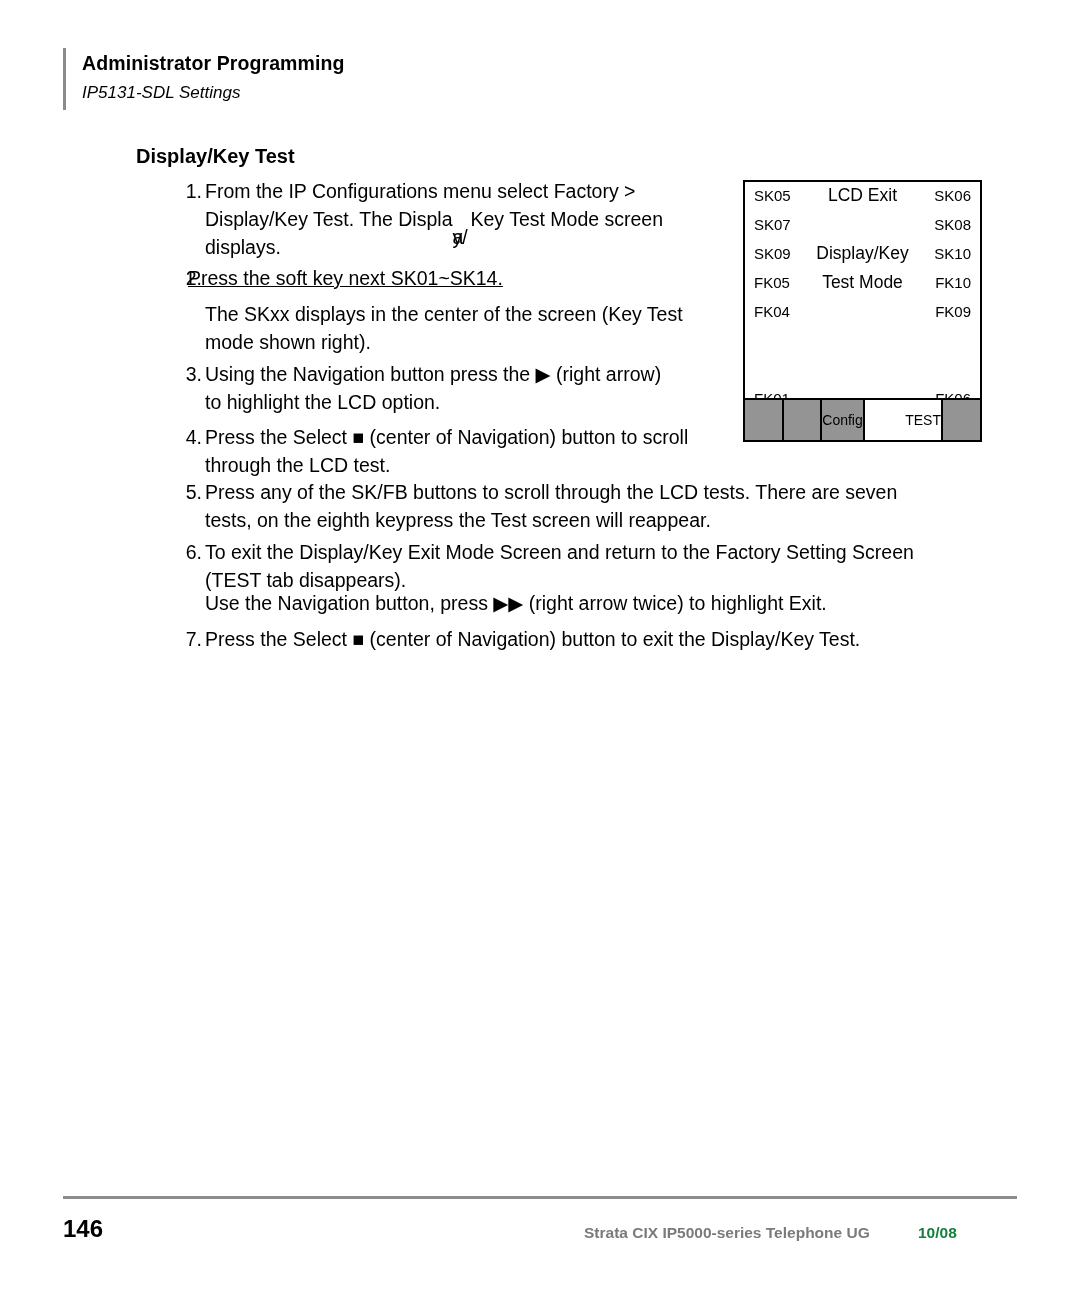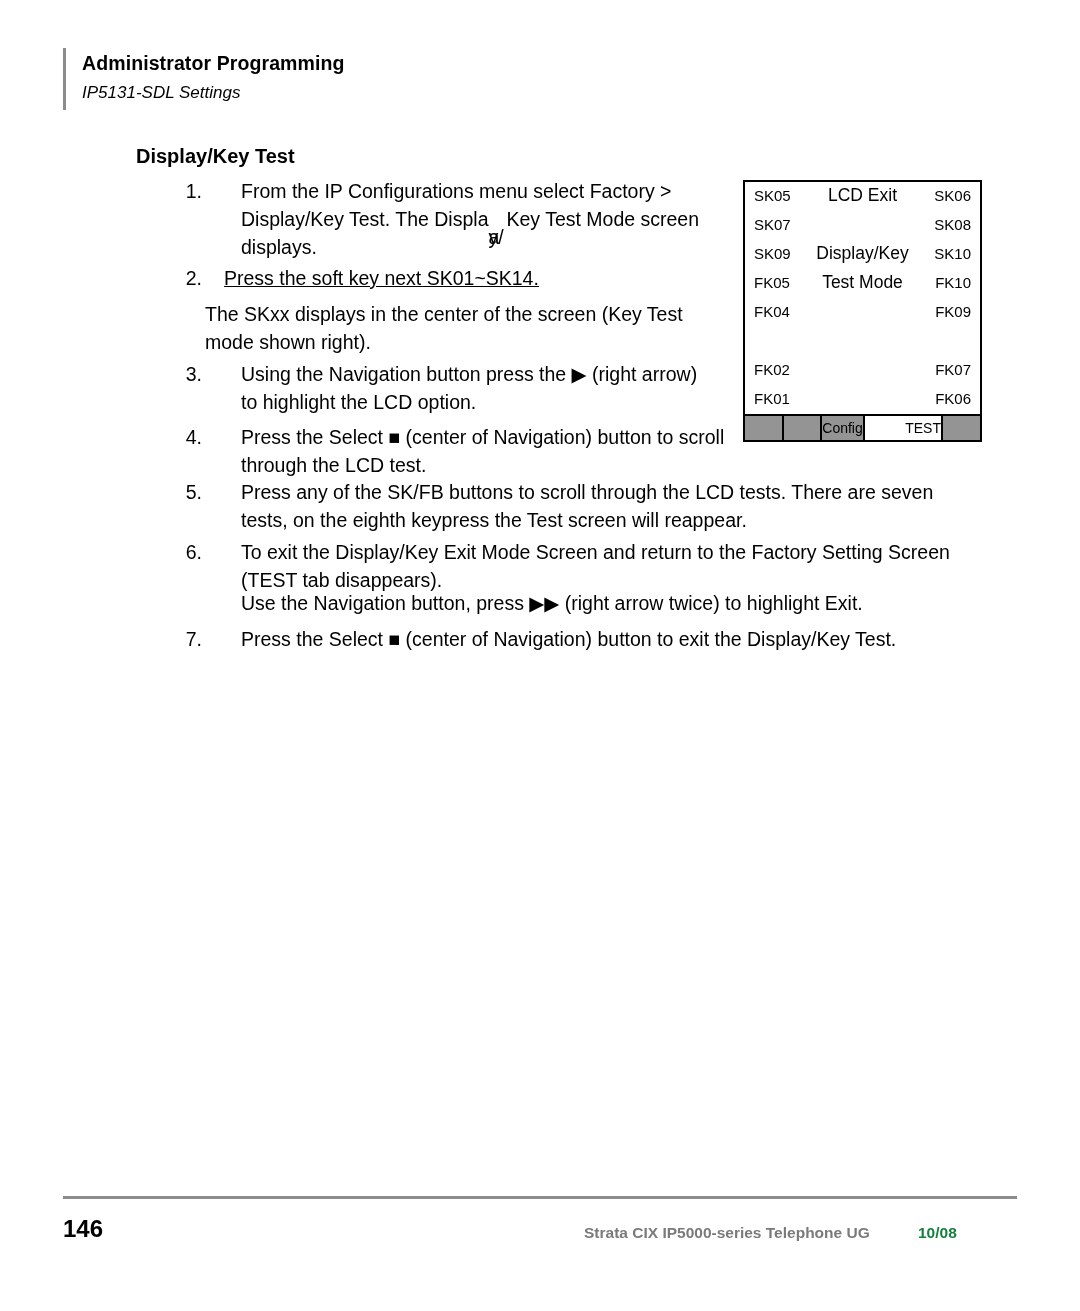--- a/index.html
+++ b/index.html
@@ -55,21 +55,20 @@
   .step-num {
     position: absolute;
     font-size: 19.5px;
     text-align: right;
     width: 34px;
   }
   .step-text {
     position: absolute;
     font-size: 19.5px;
     white-space: nowrap;
-    margin-left: 36px;
   }
   .para-text {
     position: absolute;
     font-size: 19.5px;
     white-space: nowrap;
   }
   .ovl {
     position: relative;
   }
   
@@ -123,21 +122,21 @@
     right: 0;
     top: 3px;
     text-align: center;
     font-size: 17.5px;
   }
   #lcd-tabbar {
     position: absolute;
     left: 0;
     right: 0;
     bottom: 0;
-    height: 26px;
+    height: 42px;
     display: flex;
     border-top: 2px solid #000000;
     box-sizing: border-box;
   }
   .lcd-tab {
     flex: 1 1 0;
     background: #949494;
     border-right: 2px solid #000000;
     display: flex;
     align-items: center;
@@ -248,25 +247,20 @@
     <div class="lcd-row" style="top:87px;">
       <span class="lcd-key-left">FK05</span>
       <span class="lcd-center">Test Mode</span>
       <span class="lcd-key-right">FK10</span>
     </div>
     <div class="lcd-row" style="top:116px;">
       <span class="lcd-key-left">FK04</span>
       <span class="lcd-center"></span>
       <span class="lcd-key-right">FK09</span>
     </div>
-    <div class="lcd-row" style="top:174px;">
-      <span class="lcd-key-left">FK02</span>
-      <span class="lcd-center"></span>
-      <span class="lcd-key-right">FK07</span>
-    </div>
     <div class="lcd-row" style="top:203px;">
       <span class="lcd-key-left">FK01</span>
       <span class="lcd-center"></span>
       <span class="lcd-key-right">FK06</span>
     </div>
   </div>
   <div id="lcd-tabbar">
     <div class="lcd-tab"></div>
     <div class="lcd-tab"></div>
     <div class="lcd-tab">Config</div>

